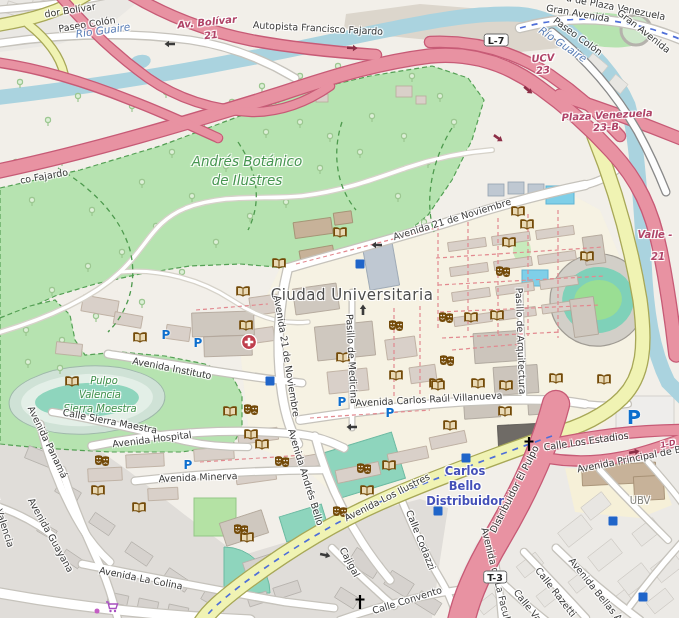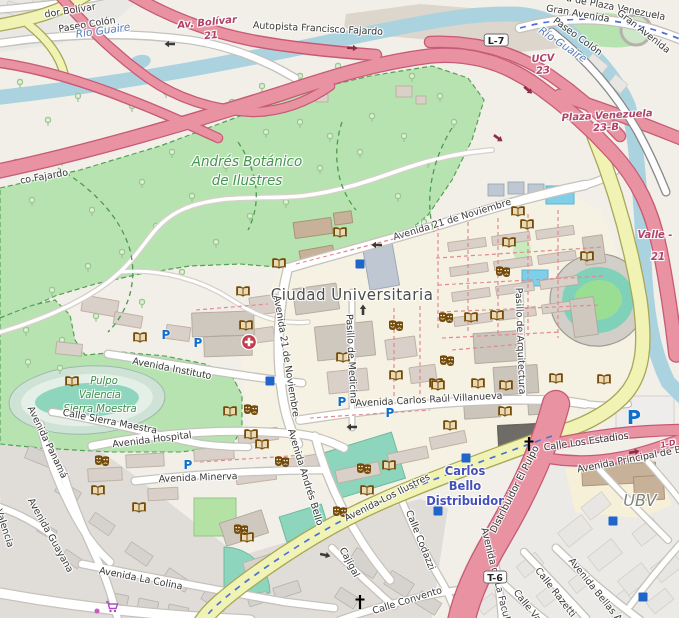--- a/index.html
+++ b/index.html
@@ -11,21 +11,21 @@
       text-shadow:-1px -1px 0 rgba(255,255,255,.9),1px -1px 0 rgba(255,255,255,.9),
                   -1px 1px 0 rgba(255,255,255,.9),1px 1px 0 rgba(255,255,255,.9),0 0 3px #fff;}
   .st{font-size:9.5px;color:#3a3a3a;}
   .hwy{font-size:10px;font-style:italic;font-weight:bold;color:#b04468;}
   .hwys{font-size:8px;font-style:italic;font-weight:bold;color:#b04468;}
   .water{font-size:10.5px;font-style:italic;color:#5a7fb8;}
   .park{font-size:10px;font-style:italic;color:#3f8f4a;}
   .parkbig{font-size:13.5px;font-style:italic;color:#45954f;}
   .place{font-size:15px;color:#4d4d4d;letter-spacing:.5px;}
   .metro{font-size:11.5px;font-weight:bold;color:#4450b8;}
-  .ubv{font-size:16px;font-style:italic;color:#83837c;}
+  .ubv{font-size:10px;color:#83837c;}
   .badge{position:absolute;background:#fff;border:1.2px solid #6b6b6b;border-radius:3px;
          padding:0 3px;font-weight:bold;font-size:9.5px;color:#222;pointer-events:none;margin-left:28px;}
   .ic{position:absolute;pointer-events:none;line-height:0;}
   .pk{color:#0d6ecd;font-weight:bold;font-size:12px;line-height:1;
       text-shadow:0 0 2px #fff,0 0 2px #fff;}
   .pkb{font-size:19px;}
   .msq{width:9px;height:9px;background:#2065c9;border-radius:1px;}
   .sdot{width:5px;height:5px;border-radius:50%;background:#c45ec4;}
 </style>
 </head>
@@ -696,15 +696,15 @@
       <div class="lb st" style="left: 3px; top: 521px; transform: translate(-50%, -50%) rotate(72deg);">da Valencia</div>
       <div class="lb st" style="left: 141px; top: 578px; transform: translate(-50%, -50%) rotate(11deg);">Avenida La Colina</div>
       <div class="lb st" style="left: 350px; top: 562px; transform: translate(-50%, -50%) rotate(62deg);">Cajigal</div>
       <div class="lb st" style="left: 421px; top: 540px; transform: translate(-50%, -50%) rotate(68deg);">Calle Codazzi</div>
       <div class="lb st" style="left: 407px; top: 600px; transform: translate(-50%, -50%) rotate(-17deg);">Calle Convento</div>
       <div class="lb st" style="left: 498px; top: 581px; transform: translate(-50%, -50%) rotate(76deg);">Avenida de La Facultad</div>
       <div class="lb st" style="left: 556px; top: 592px; transform: translate(-50%, -50%) rotate(52deg);">Calle Razetti</div>
       <div class="lb st" style="left: 529px; top: 607px; transform: translate(-50%, -50%) rotate(52deg);">Calle Var</div>
       <div class="lb st" style="left: 597px; top: 591px; transform: translate(-50%, -50%) rotate(51deg);">Avenida Bellas Ar</div>
       <div class="badge" style="left: 468px; top: 40px; transform: translate(-50%, -50%);">L-7</div>
-      <div class="badge" style="left: 467px; top: 577px; transform: translate(-50%, -50%);">T-6</div>
+      <div class="badge" style="left: 467px; top: 577px; transform: translate(-50%, -50%);">T-3</div>
     </div>
 </div>
 
 </body></html>

